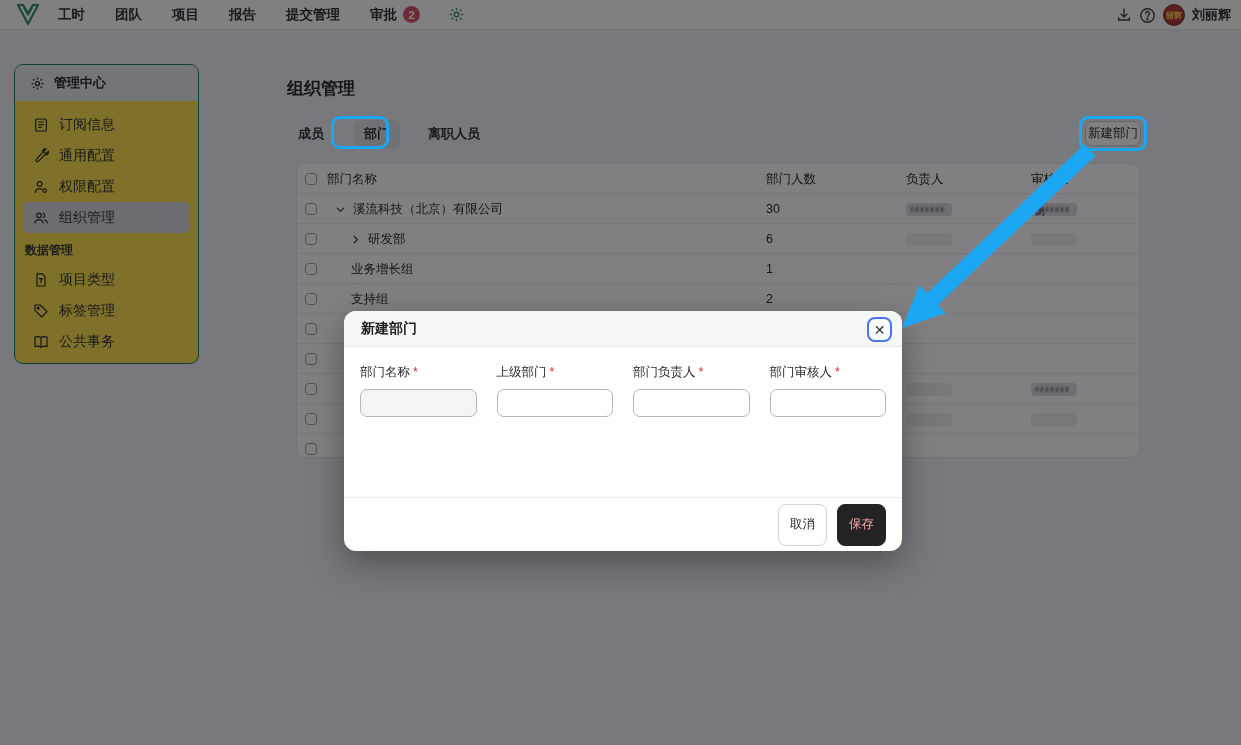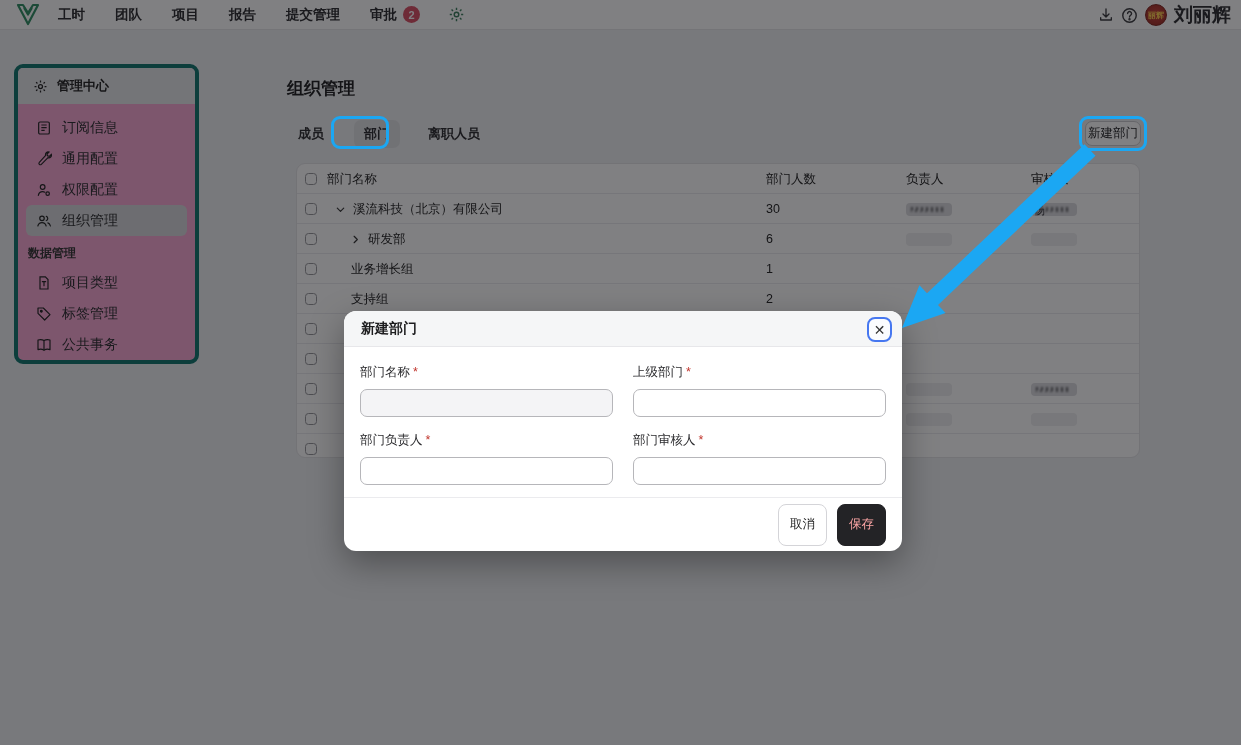--- a/index.html
+++ b/index.html
@@ -12,25 +12,25 @@
   .logo { width:28px; height:26px; margin-left:14px; display:flex; align-items:center; justify-content:center; }
   .nav-items { display:flex; align-items:center; margin-left:16px; gap:30px; }
   .nav-item { font-size:13.5px; font-weight:700; color:#2b2b2e; cursor:pointer; display:flex; align-items:center; gap:6px; white-space:nowrap; }
   .nav-badge { min-width:17px; height:17px; border-radius:9px; background:#d94f63; color:#fff;
                font-size:11px; font-weight:700; display:flex; align-items:center; justify-content:center; padding:0 4px; }
   .nav-gear { margin-left:28px; display:flex; align-items:center; }
   .topbar-right { position:absolute; right:10px; top:0; height:30px; display:flex; align-items:center; gap:7px; }
   .avatar { width:22px; height:22px; border-radius:50%; background:radial-gradient(circle at 50% 45%, #c8423a 0%, #a42e27 70%);
             border:1px solid #7e221c; color:#ffd34d; font-size:8px; font-weight:700;
             display:flex; align-items:center; justify-content:center; letter-spacing:0; }
-  .username { font-size:19px; font-weight:700; color:#2b2b2e; }
+  .username { font-size:13px; font-weight:700; color:#2b2b2e; }
 
   
   .sidebar { position:absolute; left:14px; top:64px; width:185px; height:300px;
-             background:#f9a8d4; border:4px solid #0f766e; border-radius:9px; overflow:hidden; }
+             background:#fde047; border:1px solid #0f766e; border-radius:9px; overflow:hidden; }
   .sidebar-header { height:36px; background:#e7e8ea; display:flex; align-items:center; gap:8px;
                     padding-left:14px; font-size:13px; font-weight:700; color:#222; }
   .sidebar-list { padding:8px 8px 0 8px; }
   .side-item { height:31px; display:flex; align-items:center; gap:10px; padding-left:9px;
                font-size:14px; color:#2b2b2e; border-radius:6px; cursor:pointer; }
   .side-item.selected { background:#d7d8db; font-weight:400; }
   .side-section { font-size:12px; font-weight:700; color:#333; padding:9px 0 5px 2px; }
   .sicon { width:17px; height:17px; flex:0 0 17px; display:flex; align-items:center; justify-content:center; }
   .sicon svg, .logo svg, .nav-gear svg, .tb-icon svg { display:block; }
 
@@ -66,21 +66,21 @@
   
   .overlay { position:absolute; inset:0; background:rgba(12,12,16,0.52); z-index:10; }
   .modal { position:absolute; left:344px; top:311px; width:558px; height:240px; background:#fff;
            border-radius:12px; z-index:20; box-shadow:0 12px 34px rgba(0,0,0,0.35); }
   .modal-header { height:36px; background:#f5f6f7; border-bottom:1px solid #e7e7ea;
                   border-radius:12px 12px 0 0; display:flex; align-items:center; padding-left:17px;
                   font-size:14px; font-weight:700; color:#1d1d1f; position:relative; }
   .modal-close { position:absolute; right:10px; top:6px; width:25px; height:25px; background:#fbfcfe;
                  border:2px solid #4677f0; border-radius:8px; display:flex; align-items:center;
                  justify-content:center; font-size:14px; color:#333; cursor:pointer; line-height:1; }
-  .modal-body { padding:17px 16px 0 16px; display:grid; grid-template-columns:1fr 1fr; column-gap:20px; row-gap:15px; }
+  .modal-body { padding:17px 16px 0 16px; display:grid; grid-template-columns:1fr 1fr 1fr 1fr; column-gap:20px; row-gap:15px; }
   .field label { display:block; font-size:12.5px; color:#2b2b2e; margin-bottom:8px; }
   .req { color:#c0342b; margin-left:3px; }
   .field input { width:100%; height:28px; border:1px solid #b6b6ba; border-radius:7px; background:#fff;
                  font-size:13px; padding:0 9px; color:#222; outline:none; }
   .field:first-child input { background:#f4f4f6; }
   .modal-footer { position:absolute; left:0; right:0; bottom:0; height:54px; border-top:1px solid #ebebee;
                   display:flex; align-items:center; justify-content:flex-end; gap:10px; padding-right:16px; }
   .btn { height:42px; border-radius:8px; font-size:12.5px; display:flex; align-items:center;
          justify-content:center; cursor:pointer; padding:0 11px; }
   .btn-cancel { background:#fff; border:1px solid #d4d4d8; color:#222; }

